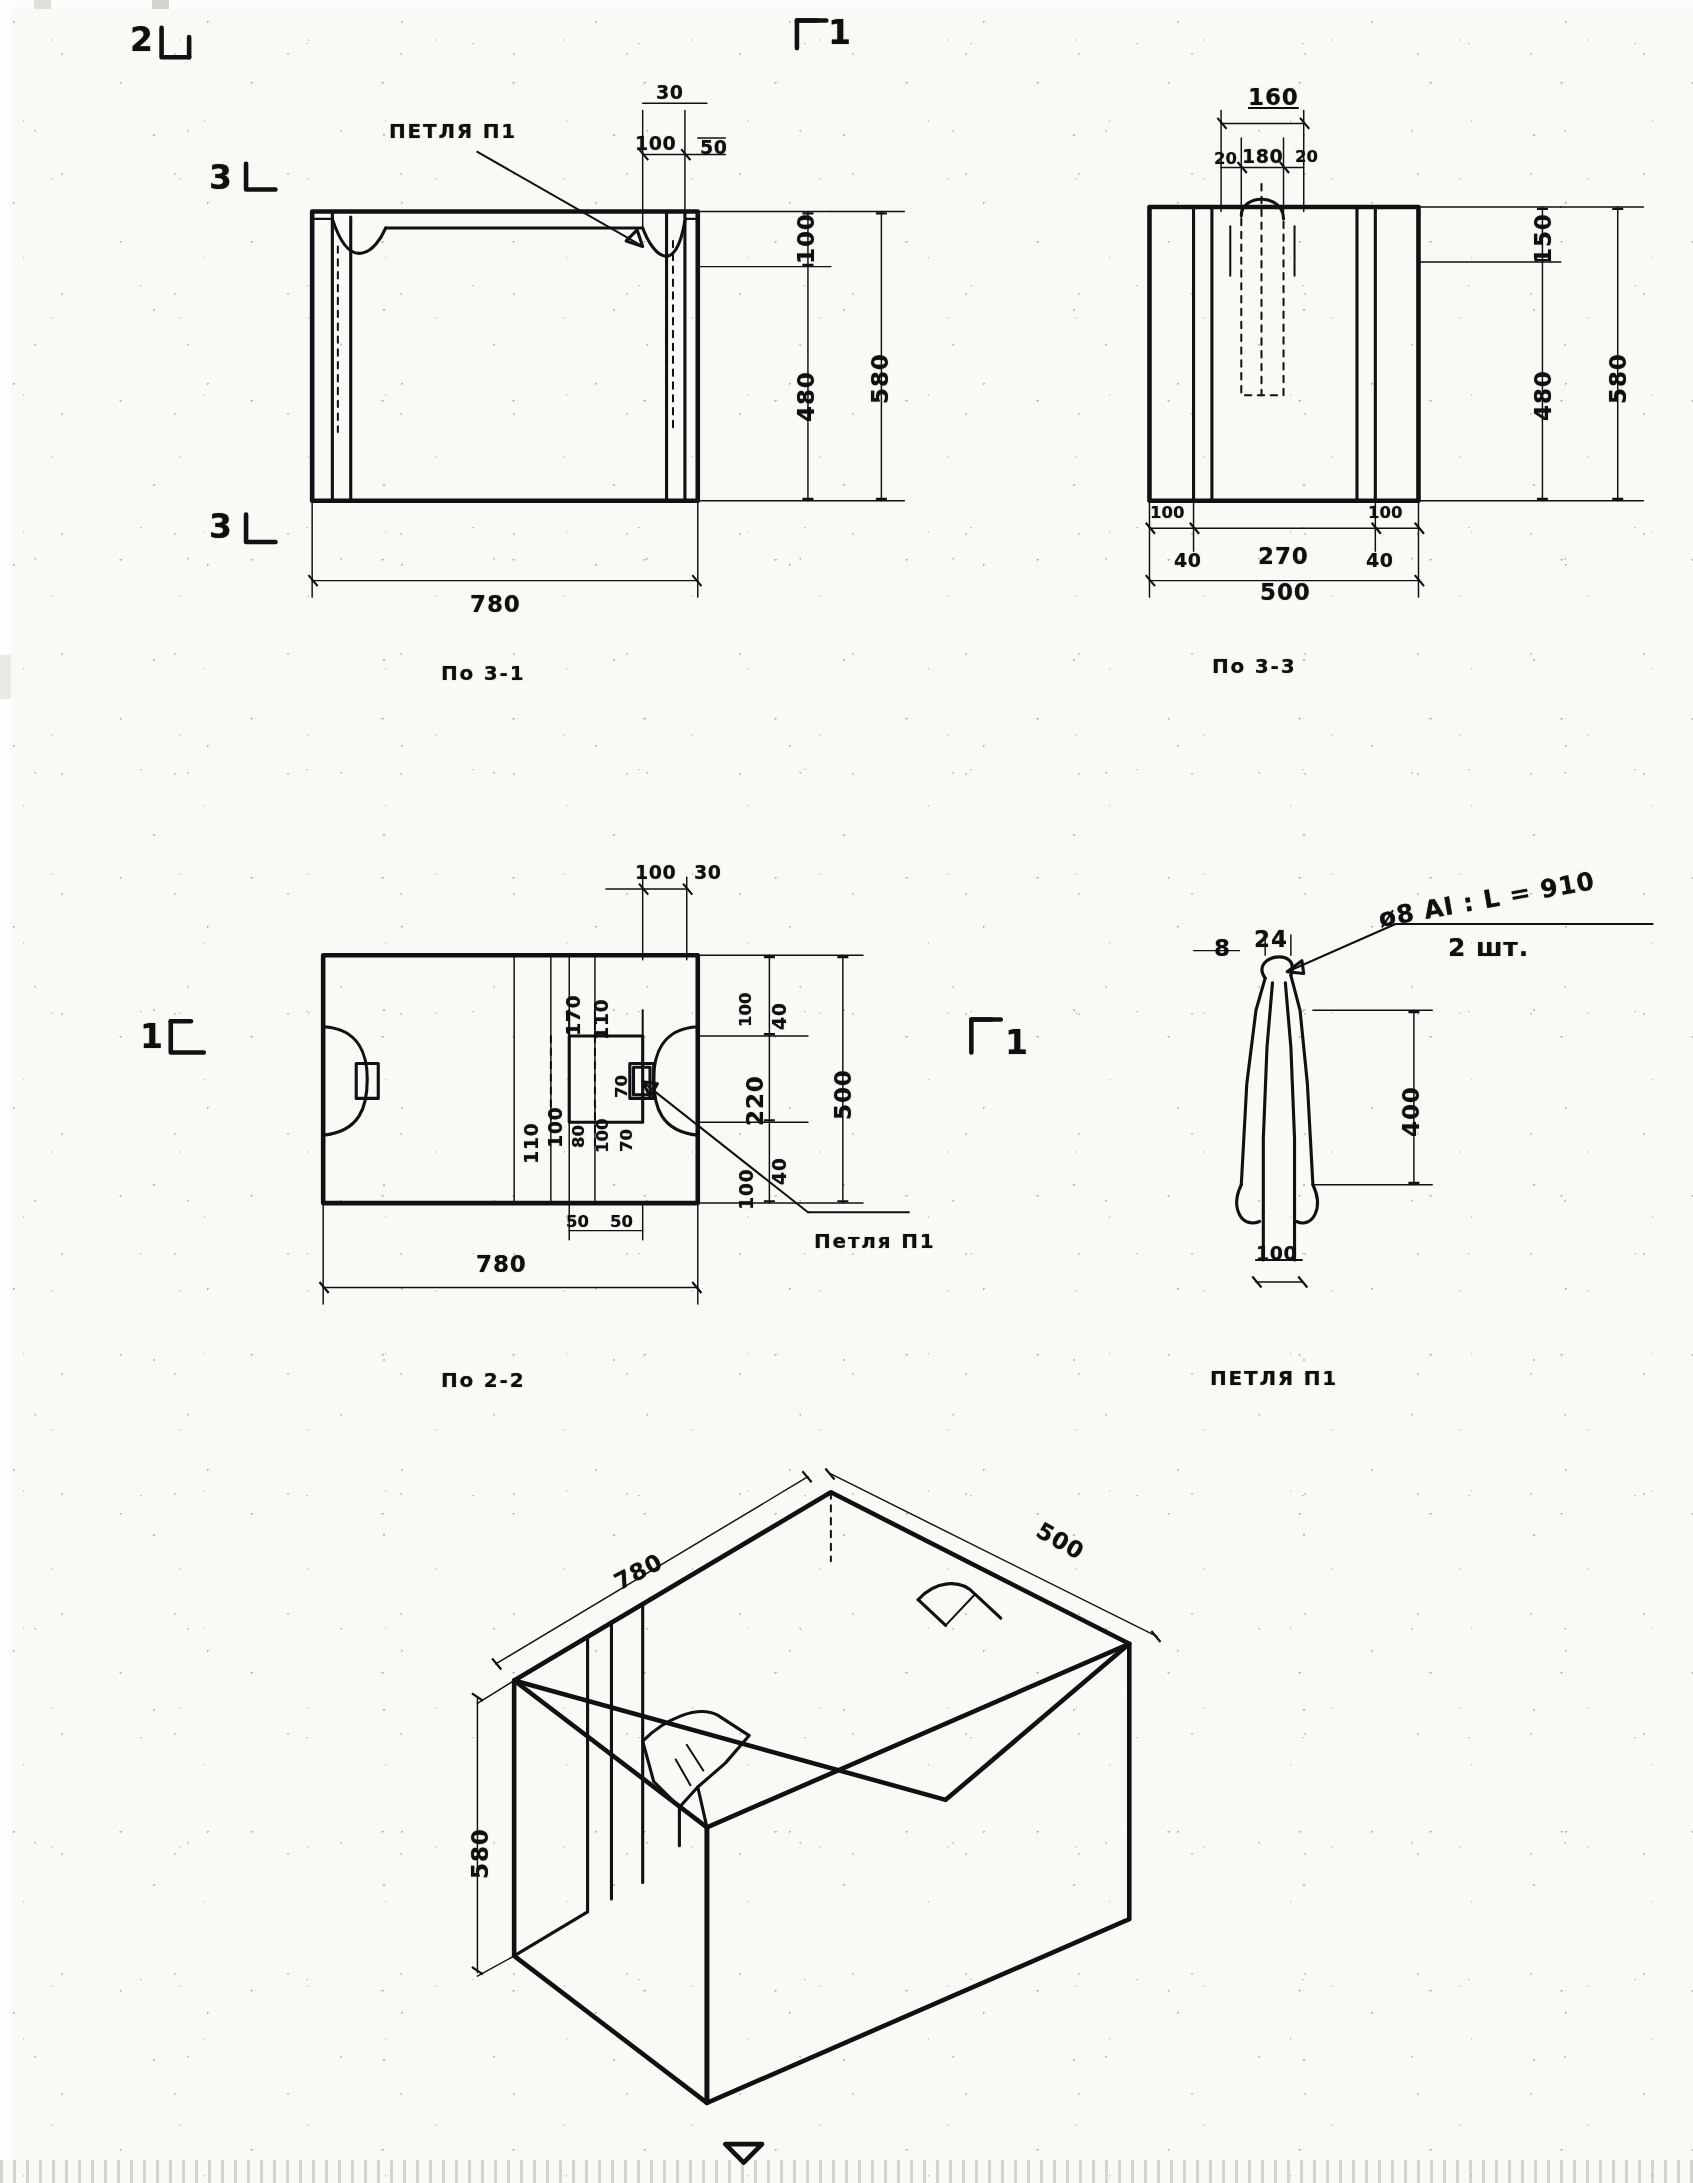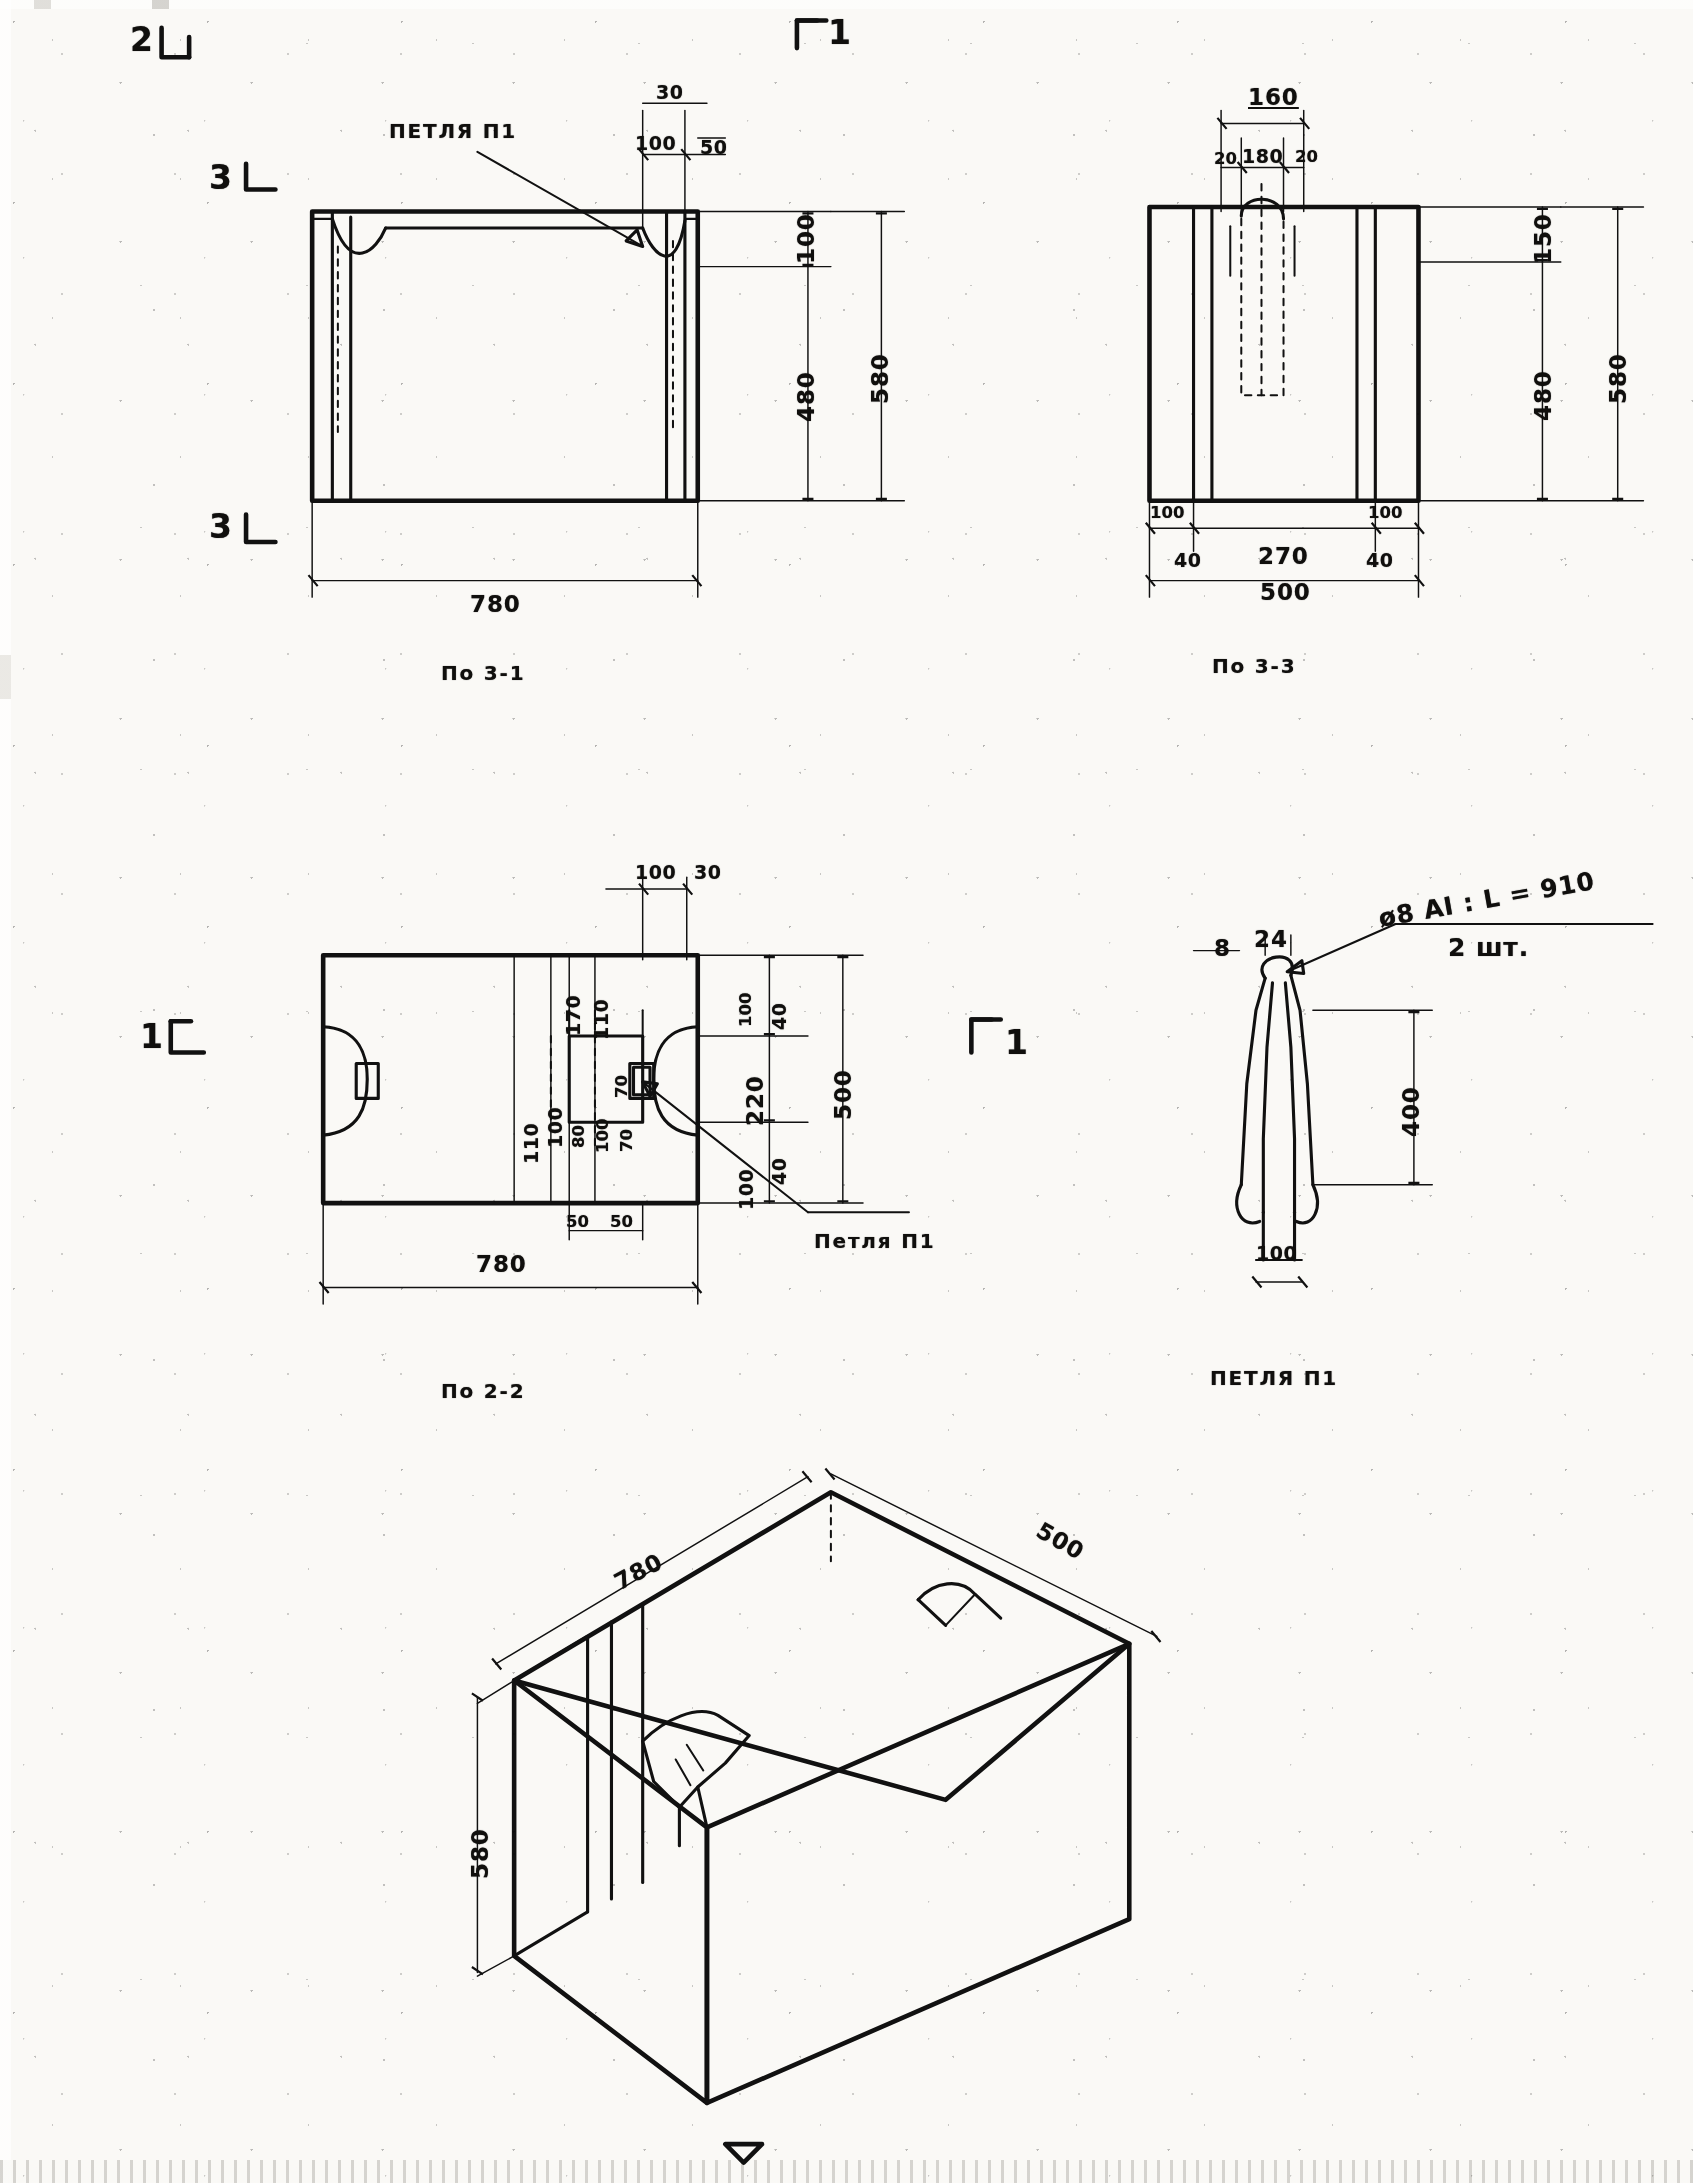--- a/index.html
+++ b/index.html
@@ -349,21 +349,21 @@
 <div class="lbl dim rot90" style="left:742px;top:1126px;">220</div>
 <div class="lbl dimsm rot90" style="left:768px;top:1185px;">40</div>
 <div class="lbl dimsm rot90" style="left:735px;top:1210px;">100</div>
 <div class="lbl dim rot90" style="left:830px;top:1120px;">500</div>
 
 <div class="lbl dimxs" style="left:566px;top:1212px;">50</div>
 <div class="lbl dimxs" style="left:610px;top:1212px;">50</div>
 <div class="lbl dim" style="left:476px;top:1251px;">780</div>
 
 <div class="lbl cap" style="left:814px;top:1229px;">Петля П1</div>
-<div class="lbl cap" style="left:441px;top:1368px;margin-top:11px;">По 2-2</div>
+<div class="lbl cap" style="left:441px;top:1368px;">По 2-2</div>
 
 <div class="lbl dim" style="left:1214px;top:935px;">8</div>
 <div class="lbl dim" style="left:1254px;top:926px;">24</div>
 <div class="lbl note" style="left:1377px;top:885px;transform:rotate(-10deg);">ø8 АI : L = 910</div>
 <div class="lbl note" style="left:1438px;top:933px;margin-left:10px;">2 шт.</div>
 <div class="lbl dim rot90" style="left:1398px;top:1137px;">400</div>
 <div class="lbl dimsm" style="left:1256px;top:1242px;">100</div>
 <div class="lbl cap" style="left:1210px;top:1366px;">ПЕТЛЯ П1</div>
 
 <div class="lbl dim rotiso1" style="left:610px;top:1572px;">780</div>

